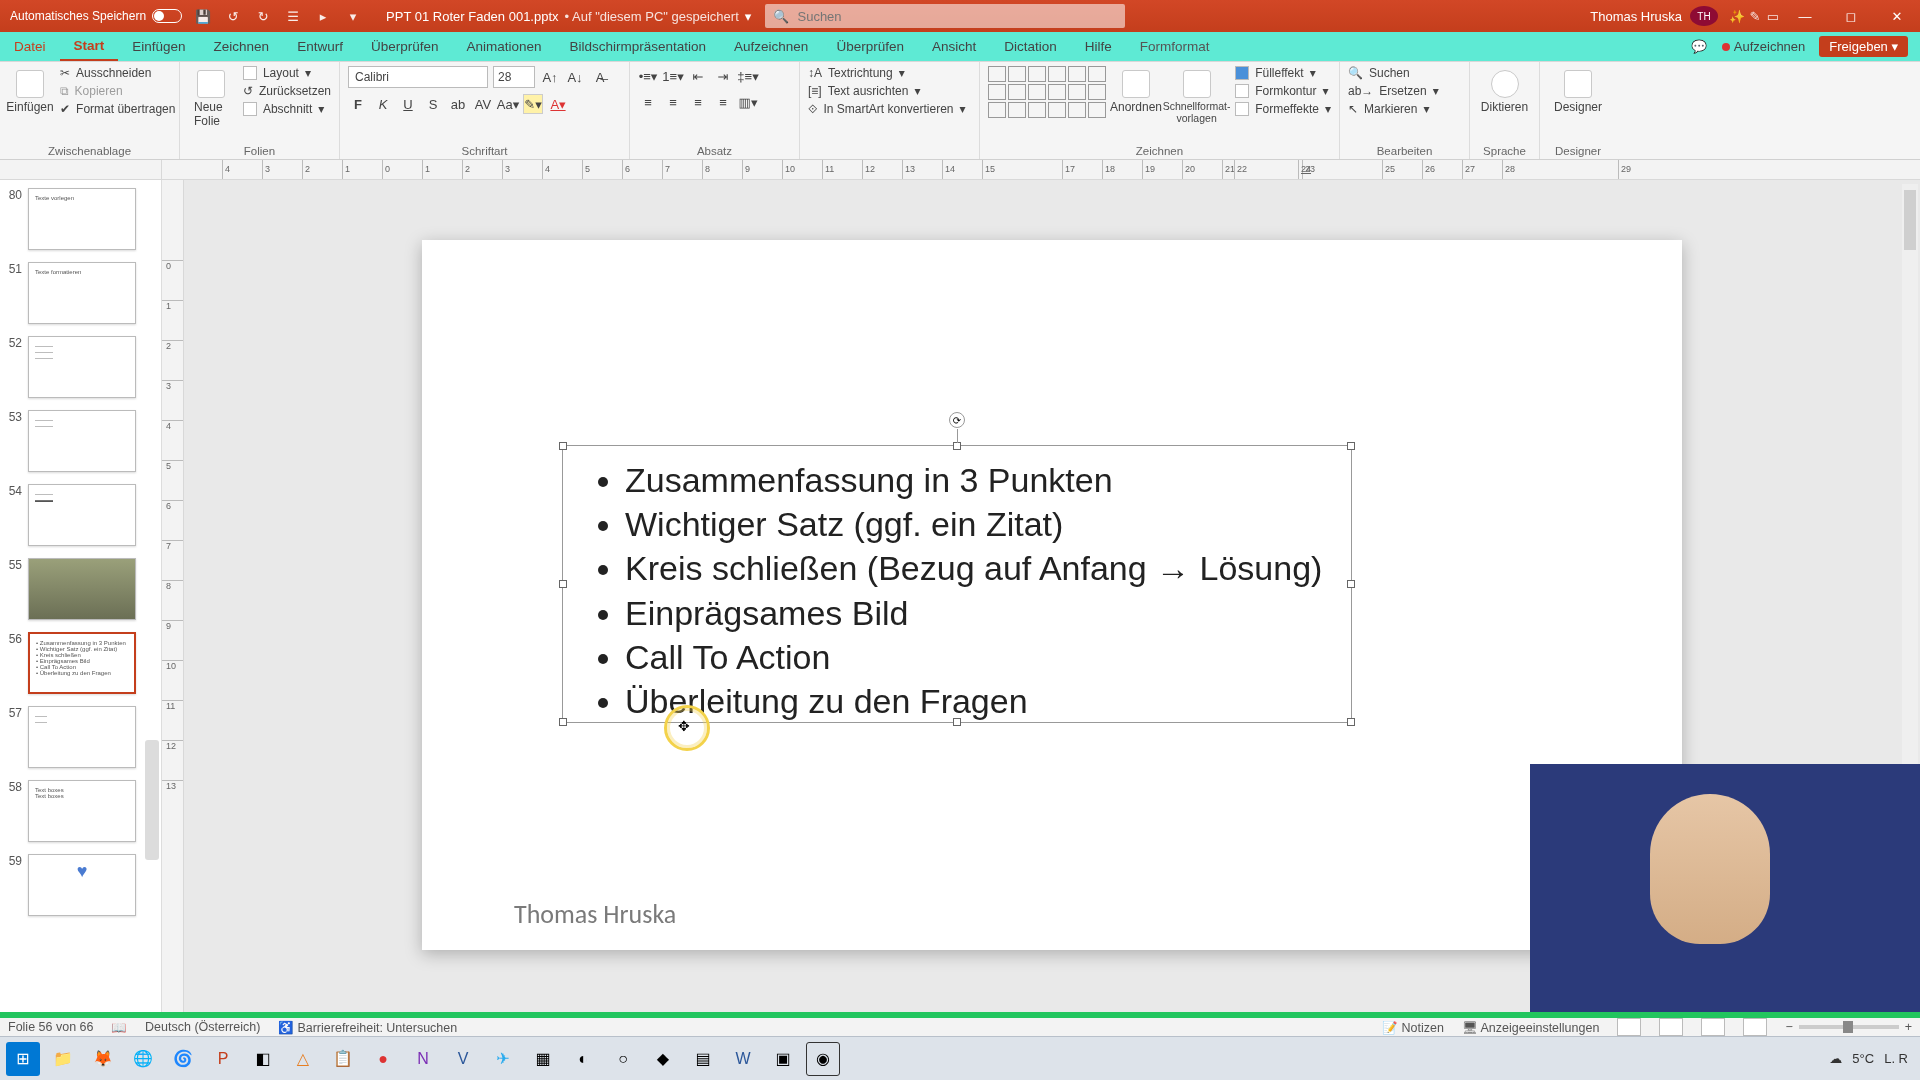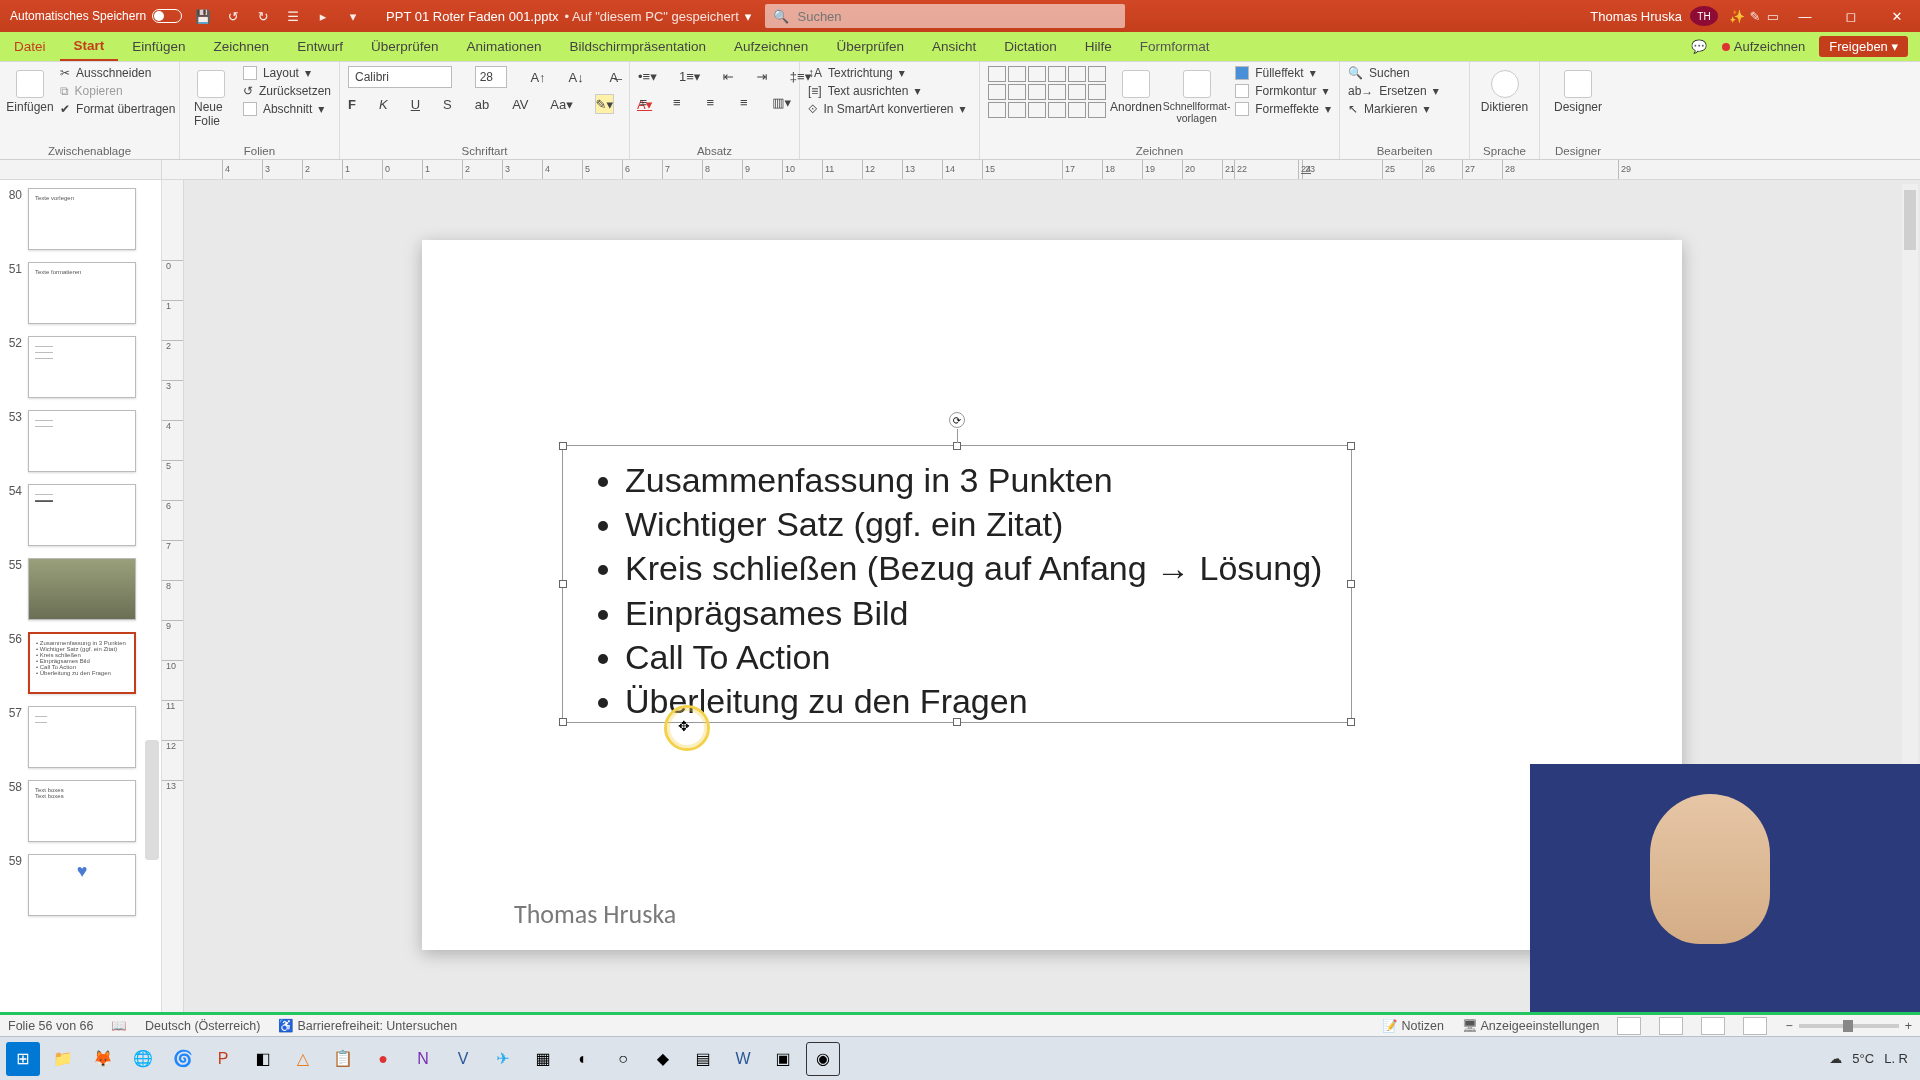--- a/index.html
+++ b/index.html
@@ -15,21 +15,21 @@
 .titleinfo { flex: 0 0 auto; padding: 0 14px; display:flex; align-items:center; gap:6px; font-size: 13px; }
 .searchbox { flex: 0 0 auto; width: 360px; height: 24px; background: rgba(255,255,255,.55); border-radius: 2px; display:flex; align-items:center; gap:8px; padding: 0 8px; color:#6a2b1a; }
 .searchbox input { background: transparent; border: none; outline: none; font-size: 13px; flex: 1; color:#6a2b1a; }
 .titlespacer { flex: 1; }
 .user { display:flex; align-items:center; gap:8px; padding: 0 10px; }
 .user .badge { width:28px; height:20px; border-radius:50%; background:#8e0b34; color:#fff; font-size:10px; display:flex; align-items:center; justify-content:center; }
 .winbtns { display:flex; }
 .winbtns div { width: 46px; height: 32px; display:flex; align-items:center; justify-content:center; font-size:13px; }
 
 
-.ribbontabs { height: 30px; background:#bef264; border-bottom: 1px solid #d8d8d8; display:flex; align-items:stretch; font-size: 13.5px; }
+.ribbontabs { height: 30px; background:#5eead4; border-bottom: 1px solid #d8d8d8; display:flex; align-items:stretch; font-size: 13.5px; }
 .rtab { padding: 0 14px; display:flex; align-items:center; color:#444; cursor:pointer; }
 .rtab.file { color:#c43e1c; font-weight:400; }
 .rtab.active { color:#c43e1c; border-bottom: 2px solid #c43e1c; font-weight:600; }
 .rtab.context { color:#555; }
 .rtab-spacer { flex:1; }
 .rtab-right { display:flex; align-items:center; gap:14px; padding: 0 12px; font-size:13px; color:#444; }
 .rtab-right .rec { display:flex; align-items:center; gap:4px; }
 .rtab-right .dot { width:8px; height:8px; background:#d33; border-radius:50%; }
 .rtab-right .share { background:#c43e1c; color:#fff; padding:3px 10px; border-radius:3px; }
 
@@ -38,21 +38,21 @@
 .group { border-right:1px solid #dcdcdc; padding: 4px 8px 2px; display:flex; flex-direction:column; justify-content:space-between; }
 .group-label { text-align:center; font-size:11.5px; color:#666; padding-top:2px; }
 .group-grid { display:flex; gap:8px; align-items:flex-start; flex:1; }
 .big { display:flex; flex-direction:column; align-items:center; gap:2px; padding:4px 6px; min-width:44px; }
 .big .ic { width:28px; height:28px; border:1px solid #c9c9c9; border-radius:3px; background:#fff; }
 .col { display:flex; flex-direction:column; gap:4px; font-size:12px; }
 .col .row { display:flex; align-items:center; gap:6px; white-space:nowrap; }
 .sq { width:14px; height:14px; border:1px solid #bbb; background:#fff; }
 .fontbox { width:140px; height:22px; border:1px solid #bbb; background:#fff; padding:0 6px; display:flex; align-items:center; font-size:12px; }
 .sizebox { width:42px; height:22px; border:1px solid #bbb; background:#fff; padding:0 4px; display:flex; align-items:center; font-size:12px; }
-.btnline { display:flex; gap:23px; align-items:center; }
+.btnline { display:flex; gap:5px; align-items:center; }
 .ib { width:20px; height:20px; display:flex; align-items:center; justify-content:center; font-size:13px; color:#444; }
 .ib.bord { border:1px solid #ccc; }
 .shape-gallery { display:grid; grid-template-columns: repeat(6,18px); grid-auto-rows:16px; gap:2px; }
 .shape-gallery div { border:1px solid #999; }
 
 
 .rulerbar { height: 20px; background:#f3f3f3; border-bottom:1px solid #d8d8d8; display:flex; }
 .rulerbar .corner { width: 162px; border-right:1px solid #d8d8d8; }
 .ruler { flex:1; position:relative; font-size:9px; color:#666; overflow:hidden; }
 .ruler .tick { position:absolute; top:0; height:100%; border-left:1px solid #bbb; padding-left:2px; line-height:18px; }
@@ -93,21 +93,21 @@
 
 
 .webcam { position:absolute; right:0; bottom:0; width:390px; height:248px; background:#2b3a7a; }
 .webcam .head { position:absolute; left:120px; top:30px; width:120px; height:150px; border-radius:60px 60px 50px 50px; background:linear-gradient(#e6c6a6,#d4ad86); }
 
 
 .editarea .vscroll { position:absolute; right:2px; top:4px; width:16px; bottom:4px; background:#efefef; }
 .editarea .vscroll .thumb { position:absolute; left:2px; right:2px; top:6px; height:60px; background:#cfcfcf; border:none; box-shadow:none; width:auto; }
 
 
-.status { height:24px; background:#f3f3f3; border-top:3px solid #22c55e; display:flex; align-items:center; font-size:12.5px; color:#555; padding:0 8px; gap:18px; }
+.status { height:24px; background:#f3f3f3; border-top:6px solid #22c55e; display:flex; align-items:center; font-size:12.5px; color:#555; padding:0 8px; gap:18px; }
 .status .spacer { flex:1; }
 .viewbtn { width:24px; height:18px; border:1px solid #bbb; background:#fff; }
 .zoom { display:flex; align-items:center; gap:6px; }
 .zoom .track { width:100px; height:4px; background:#ccc; position:relative; }
 .zoom .knob { position:absolute; left:44px; top:-4px; width:10px; height:12px; background:#888; }
 
 
 .taskbar { height:44px; background:#dde3ea; border-top:1px solid #b8c0ca; display:flex; align-items:center; padding:0 6px; gap:6px; }
 .taskbar .tb { width:34px; height:34px; border-radius:3px; display:flex; align-items:center; justify-content:center; font-size:16px; }
 .taskbar .spacer{flex:1}

